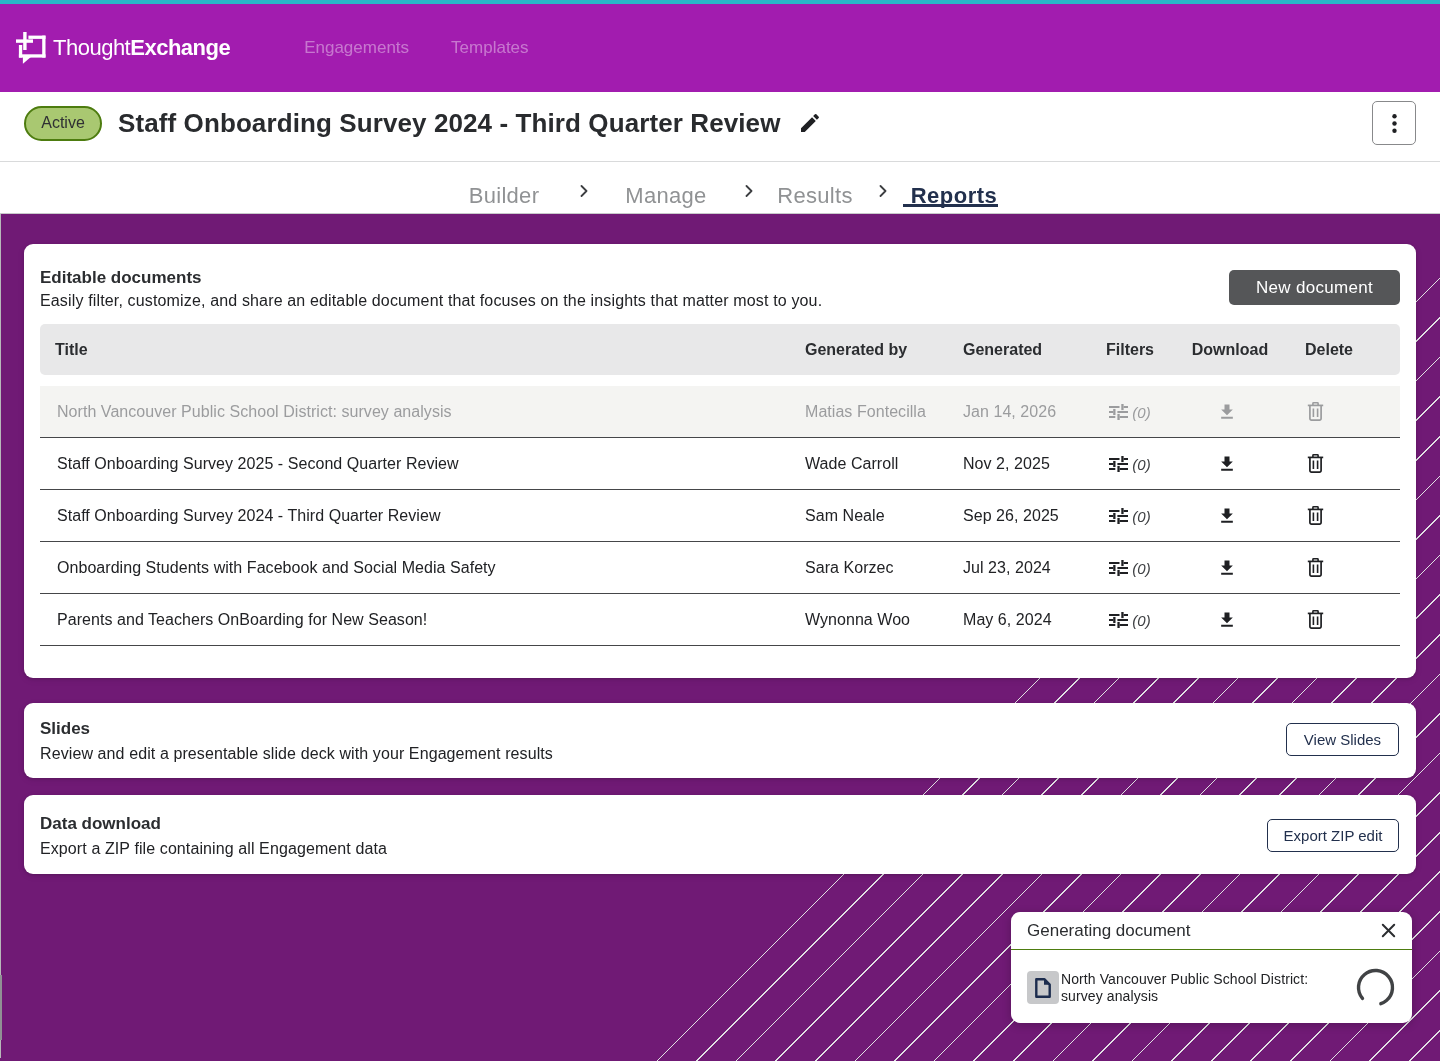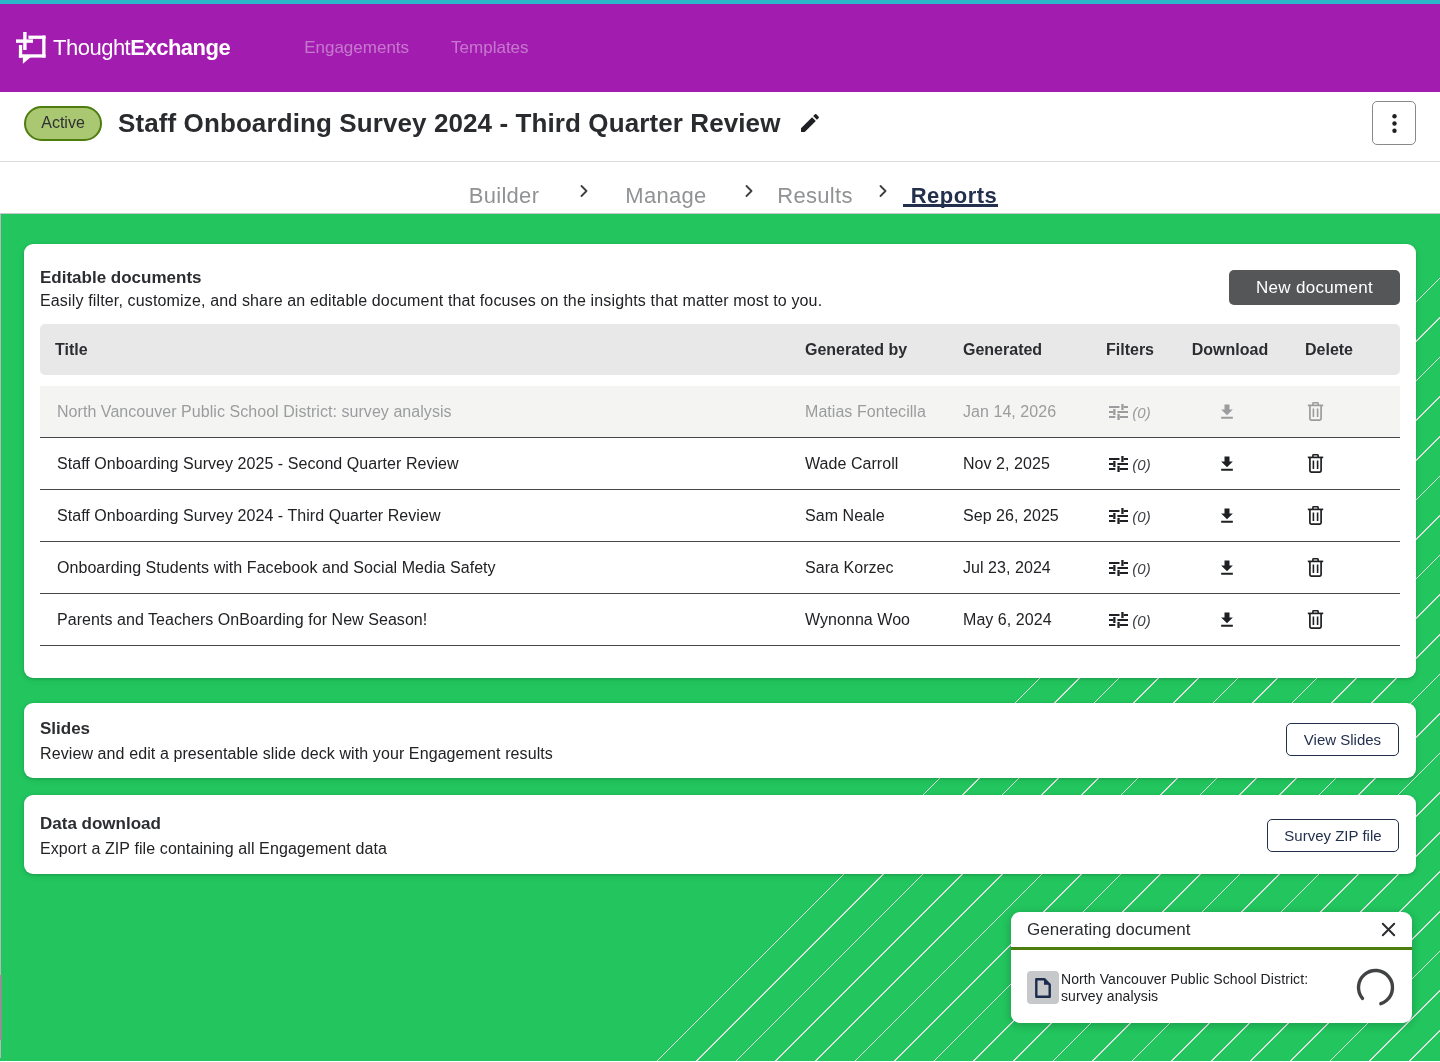--- a/index.html
+++ b/index.html
@@ -28,21 +28,21 @@
 .kebab { margin-left:auto; width:44px; height:44px; border:1px solid #88898b; border-radius:5px;
   background:#fff; display:flex; align-items:center; justify-content:center; }
 
 .tabs { height:52px; background:#fff; border-bottom:1px solid #c8c9ca; position:relative; }
 .tab { position:absolute; top:8px; height:51px; display:flex; align-items:center; transform:translateX(-50%);
   font-size:22px; color:#909294; letter-spacing:0.3px; }
 .tab.active { color:#22304d; font-weight:700; letter-spacing:0.5px; }
 .ulbar { position:absolute; left:903px; top:42px; width:95px; height:3px; background:#22304d; }
 .tsep { position:absolute; top:21px; transform:translateX(-50%); }
 
-main { position:relative; height:847px; background:#22c55e; }
+main { position:relative; height:847px; background:#701a75; }
 .stripes { position:absolute; inset:0; overflow:hidden;
   background:repeating-linear-gradient(135deg, transparent 0 26.8px, #e1e1e4 26.8px 28px);
   clip-path:polygon(623px 847px, 1440px 30px, 1440px 847px); }
 .leftline { position:absolute; left:0; top:0; width:1px; height:844px; background:#b7b8ba; }
 .leftthumb { position:absolute; left:0; top:761px; width:2px; height:65px; background:#909194; }
 .card { position:absolute; left:24px; width:1392px; background:#fff; border-radius:9px;
   box-shadow:0 1px 3px rgba(0,0,0,0.18), 0 2px 8px rgba(0,0,0,0.06); }
 .card1 { top:30px; height:434px; padding:24px 16px 0 16px; }
 .h2 { font-size:17px; font-weight:700; color:#2b2d30; }
 .desc { font-size:16px; color:#212225; margin-top:4px; letter-spacing:0.15px; }
@@ -67,21 +67,21 @@
 .card2 { top:489px; height:75px; padding:16px 16px; }
 .card3 { top:581px; height:79px; padding:19px 16px; }
 .descs { font-size:16px; color:#212225; margin-top:6px; letter-spacing:0.1px; }
 .obtn { position:absolute; right:17px; border:1.5px solid #22304d; border-radius:5px; background:#fff;
   color:#22304d; font-size:15px; display:flex; align-items:center; justify-content:center; }
 .vslides { top:20px; width:113px; height:33px; }
 .ezip { top:24px; width:132px; height:33px; }
 
 .toast { position:absolute; left:1011px; top:698px; width:401px; height:111px; background:#fff;
   border-radius:9px; box-shadow:0 2px 10px rgba(0,0,0,0.22); }
-.toast .thead { height:38px; display:flex; align-items:center; padding:0 16px; border-bottom:3px solid #4d7c0f; }
+.toast .thead { height:38px; display:flex; align-items:center; padding:0 16px; border-bottom:1px solid #4d7c0f; }
 .toast .thead .tt { font-size:17px; color:#2b2d30; }
 .toast .x { margin-left:auto; }
 .toast .tbody { display:flex; align-items:center; padding:17px 16px 0 16px; }
 .dtile { width:32px; height:33px; background:#c7c8ca; border-radius:4px; display:flex;
   align-items:center; justify-content:center; }
 .tmsg { font-size:14px; color:#212225; line-height:16.5px; margin-left:2px; width:256px; letter-spacing:0.1px; }
 .spin { margin-left:auto; }
 </style>
 </head>
 <body>
@@ -299,21 +299,21 @@
 
   <section class="card card2">
     <div class="h2">Slides</div>
     <div class="descs">Review and edit a presentable slide deck with your Engagement results</div>
     <button class="obtn vslides">View Slides</button>
   </section>
 
   <section class="card card3">
     <div class="h2">Data download</div>
     <div class="descs">Export a ZIP file containing all Engagement data</div>
-    <button class="obtn ezip">Survey ZIP file</button>
+    <button class="obtn ezip">Export ZIP edit</button>
   </section>
 
   <div class="toast">
     <div class="thead">
       <span class="tt">Generating document</span>
       <svg class="x" width="15" height="15" viewBox="0 0 15 15">
           <path d="M1.8 1.8 L13.2 13.2 M13.2 1.8 L1.8 13.2" stroke="#2b2d30" stroke-width="2" stroke-linecap="round"></path>
         </svg>
     </div>
     <div class="tbody">

